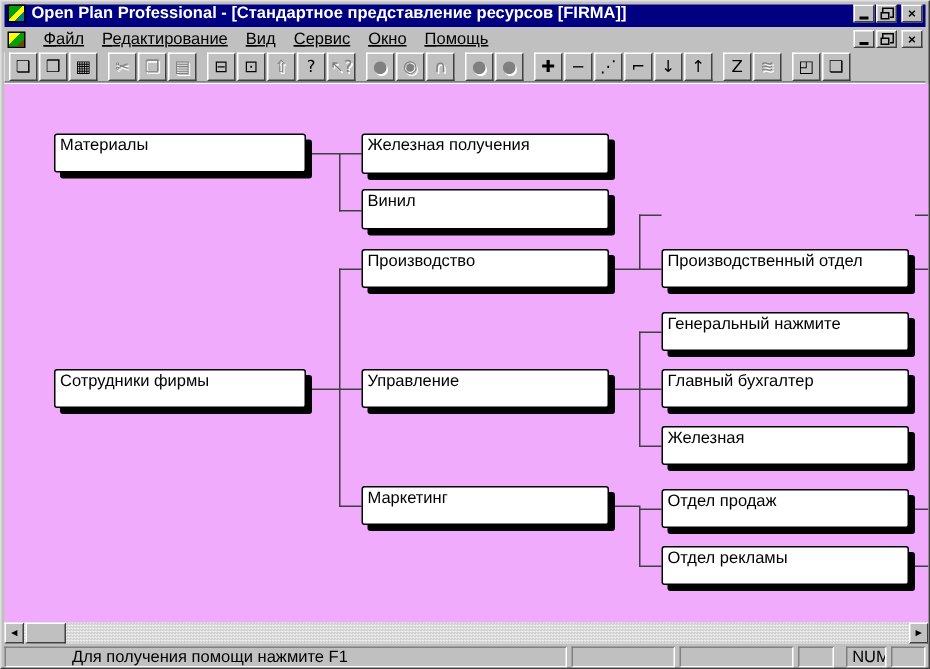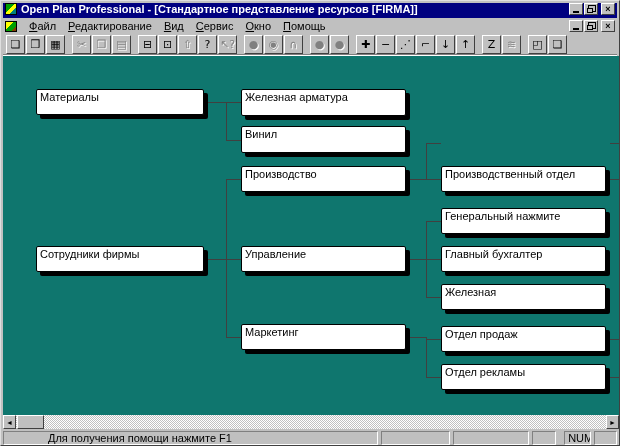--- a/index.html
+++ b/index.html
@@ -26,37 +26,37 @@
     font-size:9px;line-height:9px;font-weight:bold;padding:0;cursor:default;}
   .winbtn.close{margin-left:3px;}
   .glyph-min{display:block;width:6px;height:2px;background:#000;margin-top:6px;}
   .glyph-restore{display:block;width:6px;height:5px;border:1px solid #000;
     box-shadow:2px -2px 0 -0px #c0c0c0,2px -2px 0 1px #000;margin-left:-2px;margin-top:2px;}
   
   .menubar{position:absolute;left:2px;top:18px;right:2px;height:14px;
     display:flex;align-items:center;padding:0 2px;}
   .mdiicon{width:12px;height:11px;border:1px solid #000;
     background:linear-gradient(135deg,#ffff00 0 40%,#00a000 40% 75%,#804000 75%);margin-right:6px;}
-  .menu-item{padding:0 6px;height:13px;line-height:13px;cursor:default;}
+  .menu-item{padding:0 6px;height:13px;line-height:13px;cursor:default;text-decoration:underline;}
   .menu-item u{text-decoration:underline;}
   .menubar .mdibtns{margin-left:auto;display:flex;}
   
   .toolbar{position:absolute;left:2px;top:33px;right:2px;height:21px;
     display:flex;align-items:center;padding-left:3px;
     border-bottom:1px solid #808080;box-shadow:0 1px 0 #fff;}
   .tb{width:19px;height:19px;margin-right:1px;background:#c0c0c0;
     border-top:1px solid #fff;border-left:1px solid #fff;
     border-right:1px solid #404040;border-bottom:1px solid #404040;
     display:flex;align-items:center;justify-content:center;
     font-family:"DejaVu Sans",sans-serif;font-size:11px;line-height:11px;
     padding:0;color:#000;cursor:default;}
   .tb.off span{color:#808080;text-shadow:1px 1px 0 #fff;}
   .tb.gs{margin-left:6px;}
   
-  .canvas{position:absolute;left:2px;top:55px;width:616px;height:359px;background:#0f766e;}
+  .canvas{position:absolute;left:2px;top:55px;width:616px;height:359px;background:#f0abfc;}
   .node{position:absolute;background:#fff;border:1px solid #000;border-radius:2px;
     box-shadow:4px 4px 0 #000;padding:1px 3px;font-size:11px;line-height:13px;
     overflow:hidden;cursor:default;}
   .hline,.vline{position:absolute;background:#404040;}
   .hline{height:1px;}
   .vline{width:1px;}
   
   .hscroll{position:absolute;left:2px;top:414px;width:616px;height:14px;
     background:repeating-conic-gradient(#fff 0% 25%,#c0c0c0 0% 50%) 0 0/2px 2px;}
   .sbtn{position:absolute;top:0;width:13px;height:14px;background:#c0c0c0;
@@ -225,21 +225,21 @@
     <div class="vline" style="left:423px;top:281px;height:41px"></div>
     <div class="hline" style="left:423px;top:283px;width:15px"></div>
     <div class="hline" style="left:423px;top:321px;width:15px"></div>
 
     <div class="hline" style="left:607px;top:87px;width:9px"></div>
     <div class="hline" style="left:607px;top:123px;width:9px"></div>
     <div class="hline" style="left:607px;top:283px;width:9px"></div>
     <div class="hline" style="left:607px;top:321px;width:9px"></div>
 
     <div class="node" style="left:33px;top:33px;width:168px;height:26px"><span>Материалы</span></div>
-    <div class="node" style="left:238px;top:33px;width:165px;height:27px"><span>Железная арматура</span></div>
+    <div class="node" style="left:238px;top:33px;width:165px;height:27px"><span>Железная получения</span></div>
     <div class="node" style="left:238px;top:70px;width:165px;height:27px"><span>Винил</span></div>
     <div class="node" style="left:238px;top:110px;width:165px;height:26px"><span>Производство</span></div>
     <div class="node" style="left:238px;top:268px;width:165px;height:26px"><span>Маркетинг</span></div>
     <div class="node" style="left:238px;top:190px;width:165px;height:26px"><span>Управление</span></div>
     <div class="node" style="left:33px;top:190px;width:168px;height:26px"><span>Сотрудники фирмы</span></div>
     <div class="node" style="left:438px;top:110px;width:165px;height:26px"><span>Производственный отдел</span></div>
     <div class="node" style="left:438px;top:152px;width:165px;height:26px"><span>Генеральный нажмите</span></div>
     <div class="node" style="left:438px;top:190px;width:165px;height:26px"><span>Главный бухгалтер</span></div>
     <div class="node" style="left:438px;top:228px;width:165px;height:26px"><span>Железная</span></div>
     <div class="node" style="left:438px;top:270px;width:165px;height:26px"><span>Отдел продаж</span></div>

